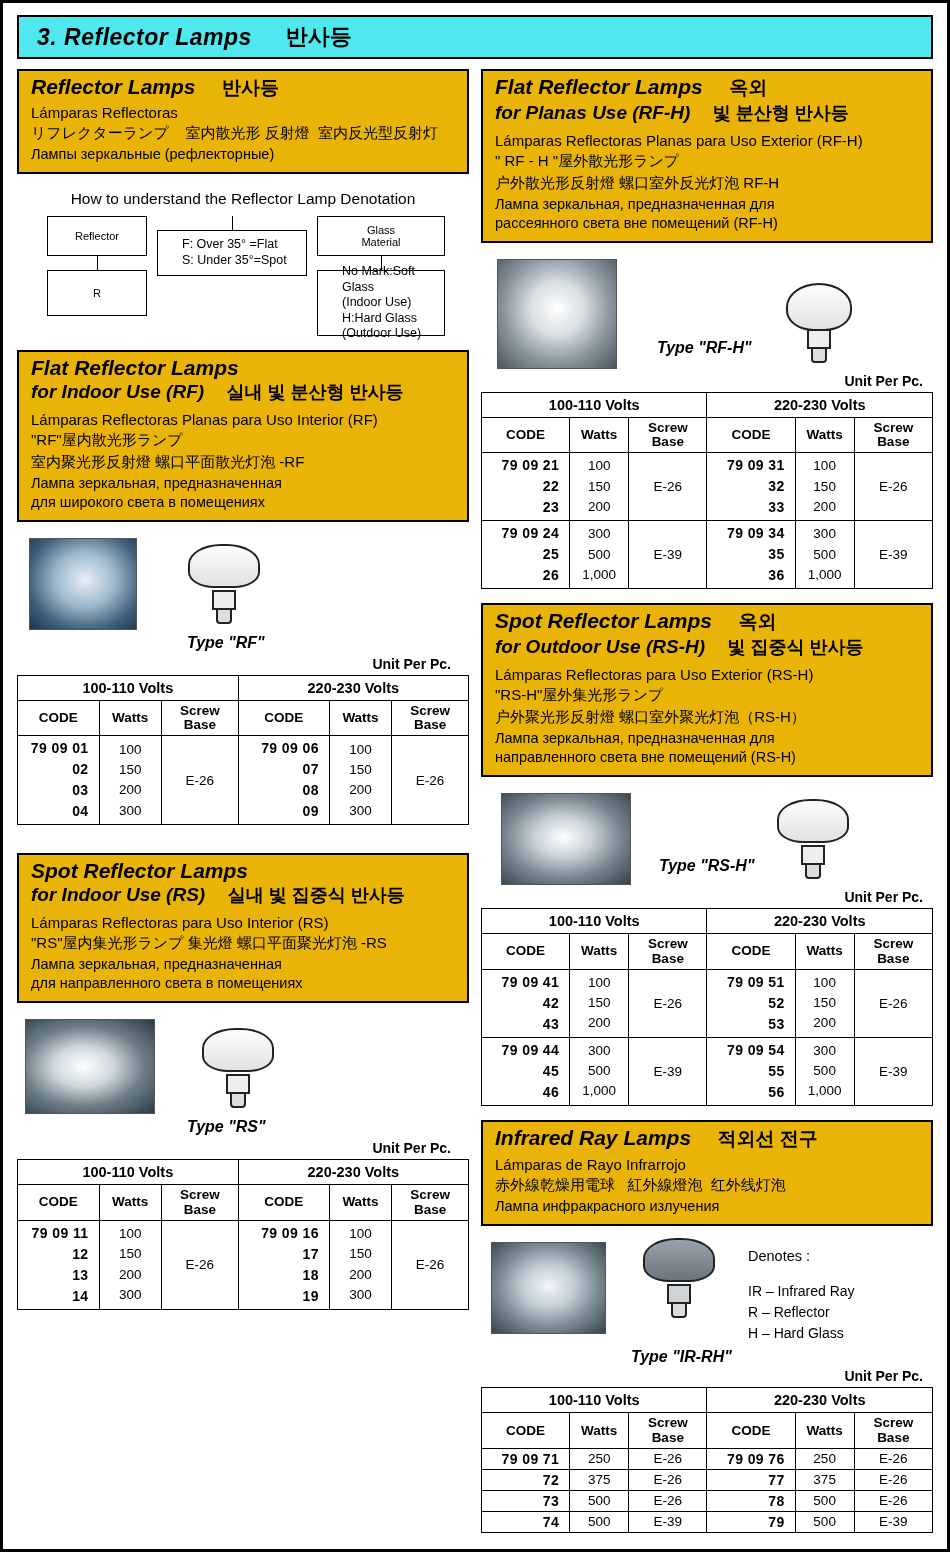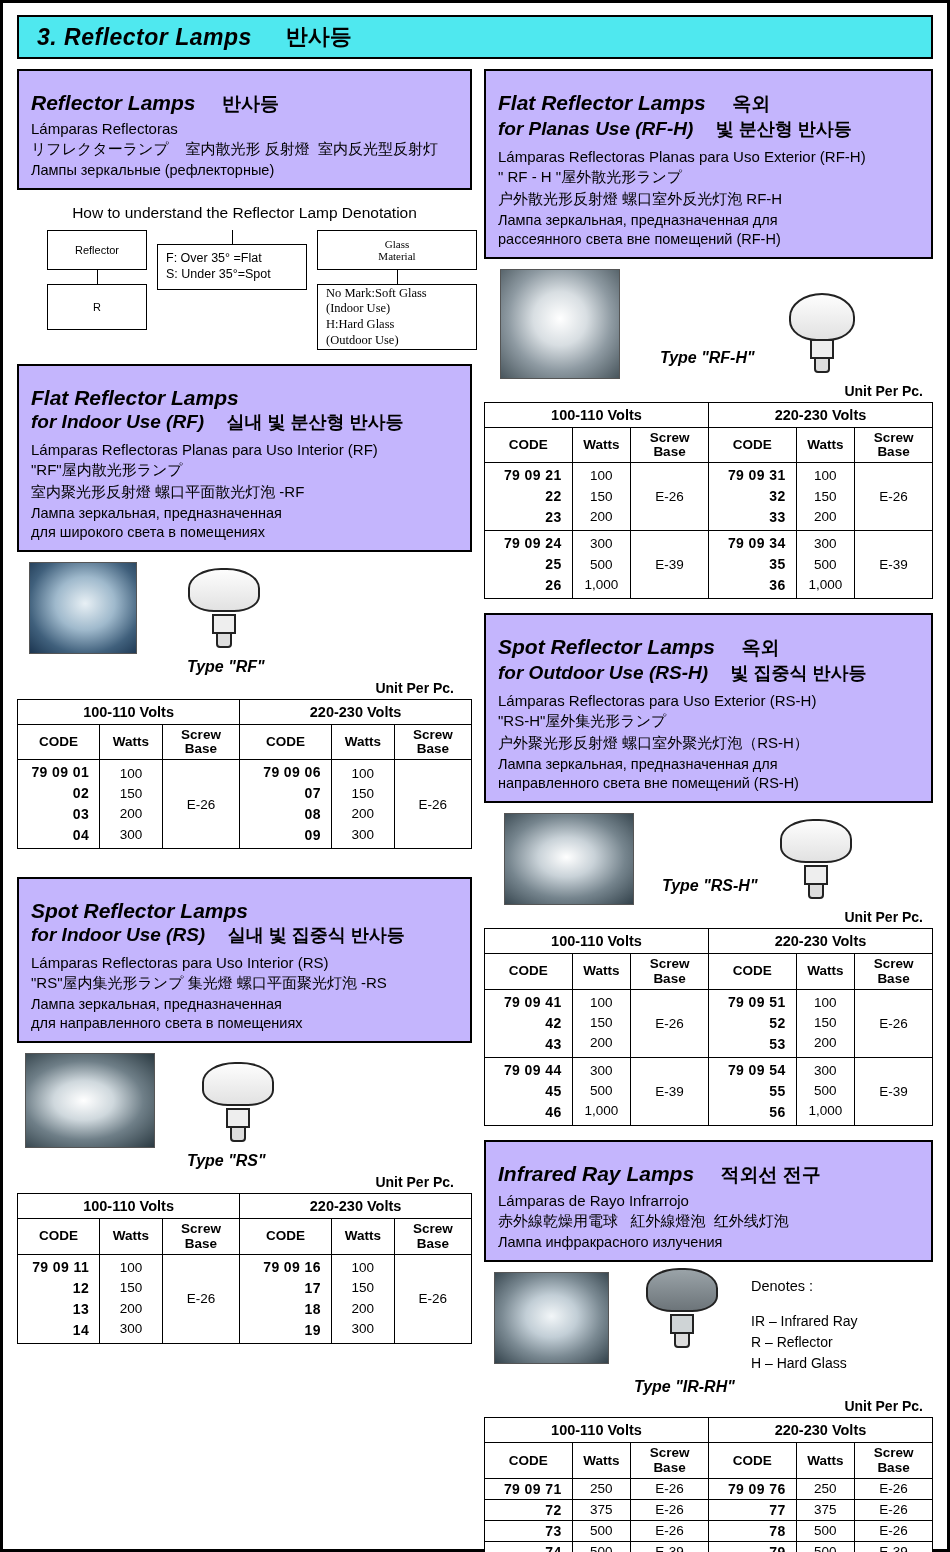--- a/index.html
+++ b/index.html
@@ -32,23 +32,23 @@
   .header .kr {
     font-size:22px; font-weight:bold; margin-left:34px;
   }
   
   .cols { display:flex; padding:10px 14px 0 14px; gap:12px; }
   .colL { width:455px; }
   .colR { width:455px; }
 
   
   .gbox {
-    background:#c4b5fd; border:2px solid #000;
-    padding:20px 12px 10px 12px;
-    margin-bottom:4px;
+    background:#eab308; border:2px solid #000;
+    padding:4px 12px 10px 12px;
+    margin-bottom:16px;
   }
   .gbox .t1 {
     font-style:italic; font-weight:bold; font-size:21px;
     display:inline-block;
   }
   .gbox .t1k {
     font-weight:bold; font-size:19px; margin-left:22px;
   }
   .gbox .t2 {
     font-style:italic; font-weight:bold; font-size:19px;
@@ -65,22 +65,22 @@
   .dcol { }
   .dbox {
     border:1px solid #000; text-align:center;
     font-size:11px; padding:6px 4px; background:#fff;
   }
   .dbox.head { height:40px; display:flex; align-items:center; justify-content:center; flex-direction:column;}
   .dconn { width:1px; height:14px; background:#000; margin:0 auto; }
   .dbox.body { margin-top:0; }
   .w1 { width:100px; }
   .w2 { width:150px; }
-  .w3 { width:160px;font-family:Liberation Serif, serif; }
-  .dbox.left-txt { text-align:left; padding-left:8px; font-size:12.5px; line-height:1.25;}
+  .w3 { width:128px; }
+  .dbox.left-txt { text-align:left; padding-left:24px; font-size:12.5px; line-height:1.25;}
 
   
   .lamprow { display:flex; align-items:flex-end; margin:10px 0 4px 0; position:relative;}
   .typecap { font-weight:bold; font-style:italic; font-size:16px; }
   .unitpc { font-weight:bold; font-size:14px; text-align:right; }
 
   
   .photo { border:1px solid #555; }
   .ph-rf {
     width:108px; height:92px;

